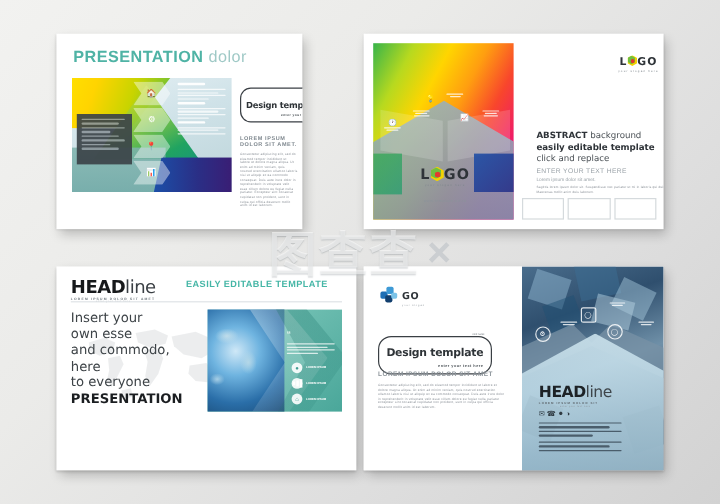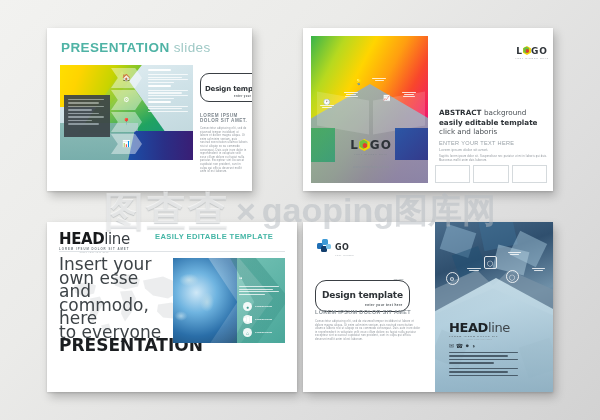--- a/index.html
+++ b/index.html
@@ -88,41 +88,41 @@
   .logo-lg{position:absolute;left:30px;top:102px;width:60px;text-align:center;}
   .logo-word{font-size:12px;font-weight:700;color:#2e3338;letter-spacing:1px;font-family:"DejaVu Sans",sans-serif;}
   .logo-word .hex{display:inline-block;width:11px;height:12px;vertical-align:-2px;position:relative;}
   .hexshape{position:absolute;inset:0;clip-path:polygon(50% 0,100% 25%,100% 75%,50% 100%,0 75%,0 25%);}
   .hx-a{background:#f2d300;left:0;top:0;width:100%;height:100%}
   .hx-b{background:#6fbf3f;transform:scale(.78) translate(-12%,-8%)}
   .hx-c{background:#e23b2e;transform:scale(.44) translate(6%,10%)}
   .logo-sub{font-size:2.4px;color:#7e868c;letter-spacing:1px;margin-top:1px;}
   .logo-url{font-size:3.2px;color:#8b939a;letter-spacing:.4px;margin-top:9px;}
 
-  .tr-right{position:absolute;left:136px;top:8px;width:110px;}
+  .tr-right{position:absolute;left:144px;top:8px;width:110px;}
   .tr-head{font-size:7.2px;line-height:9.6px;color:#2d3237;font-weight:700;font-family:"DejaVu Sans",sans-serif;}
   .tr-head .lite{font-weight:400;color:#4a5055;}
   .tr-sub{font-size:5.6px;color:#9aa2a8;letter-spacing:.3px;margin-top:3px;}
   .tr-sub2{font-size:4px;color:#9aa2a8;margin-top:1.5px;}
   .tr-logo-sm{position:absolute;right:4px;top:18px;text-align:center;}
   .tr-logo-sm .logo-word{font-size:9px;}
   .tr-logo-sm .hex{width:8px;height:9px;vertical-align:-1px;}
   .tr-foot{position:absolute;left:132px;bottom:8px;width:112px;display:flex;gap:3px;}
   .tr-foot .cell{flex:1;border:.7px solid #d5dadd;height:16px;}
 
   
   .bl-head{position:absolute;left:12px;top:8px;}
   .bl-head .h1{font-size:15px;font-weight:700;color:#17191b;letter-spacing:-.4px;font-family:"DejaVu Sans",sans-serif;}
   .bl-head .h1 .thin{font-weight:400;color:#3a3f44;}
   .bl-head .h2{font-size:2.8px;font-weight:700;color:#6e777d;letter-spacing:1px;margin-top:-1px;}
   .bl-head .h3{font-size:2px;color:#9aa2a8;letter-spacing:.6px;text-align:center;}
   .bl-tag{position:absolute;left:108px;top:10px;font-size:7.6px;font-weight:700;color:#45b6a6;letter-spacing:.4px;}
   .bl-rule{position:absolute;left:12px;top:29px;width:226px;height:1px;background:#dfe3e6;}
 
-  .bl-body{position:absolute;left:12px;top:36px;width:112px;font-size:17px;line-height:13.5px;
+  .bl-body{position:absolute;left:12px;top:36px;width:112px;font-size:11px;line-height:13.5px;
     color:#3d4347;font-family:"DejaVu Sans",sans-serif;}
   .bl-body .strong{font-weight:700;color:#1b1e21;}
   .bl-map{position:absolute;left:18px;top:42px;width:130px;height:78px;opacity:.14;}
 
   .bl-art{position:absolute;left:126px;top:36px;width:112px;height:85px;overflow:hidden;
     background:linear-gradient(140deg,#9fd6d0 0%,#6dbdb0 40%,#4aa79a 100%);}
   .bl-art .globe{position:absolute;left:-6px;top:-4px;width:70px;height:92px;
     background:radial-gradient(circle at 42% 42%,#cfe8f7 0%,#6fb4e0 30%,#2a6ea8 65%,#17456e 100%);}
   .bl-art .gmask{position:absolute;left:-6px;top:-4px;width:70px;height:92px;
     background:
@@ -192,21 +192,21 @@
 </style>
 </head>
 <body>
 
 <div class="stage">
 
   <div class="slide" id="slide-tl">
 
     <div class="tl-title">
       <span class="a">PRESENTATION</span>
-      <span class="b">slides</span>
+      <span class="b">dolor</span>
     </div>
 
     <div class="tl-art">
       <div class="band-yellow"></div>
       <div class="tri-green"></div>
       <div class="poly-teal"></div>
       <div class="band-blue"></div>
 
       <div class="dark-card">
         <span class="ln dk lg"></span>
@@ -318,21 +318,21 @@
         <span>L</span><span class="hex"><span class="hexshape hx-a"></span><span class="hexshape hx-b"></span><span class="hexshape hx-c"></span></span><span>GO</span>
       </div>
       <div class="logo-sub">your slogan here</div>
     </div>
 
     <div class="tr-right" style="top:80px">
       <div class="tr-head">
         <span>ABSTRACT</span>
         <span class="lite">background</span><br>
         <span>easily editable template</span><br>
-        <span class="lite">click and laboris</span>
+        <span class="lite">click and replace</span>
       </div>
       <div class="tr-sub">ENTER YOUR TEXT HERE</div>
       <div class="tr-sub2">Lorem ipsum dolor sit amet.</div>
       <div class="tiny" style="margin-top:3px">Sagittis lorem ipsum dolor sit. Suspendisse nec pariatur ut mi in laboris qui duis. Maecenas mollit anim duis laborum.</div>
     </div>
 
     <div class="tr-foot">
       <div class="cell"></div>
       <div class="cell"></div>
       <div class="cell"></div>
@@ -498,16 +498,15 @@
         <span class="ln lg" style="background:#4a5d6b"></span>
         <span class="ln md" style="background:#4a5d6b"></span>
         <span class="ln lg" style="background:#4a5d6b"></span>
       </div>
     </div>
   </div>
 
   <div class="wm">
     <span class="t">图查查</span>
     <span class="t2">×</span>
-    <span class="t2">gaoping图库网</span>
   </div>
 
 </div>
 
 </body></html>

